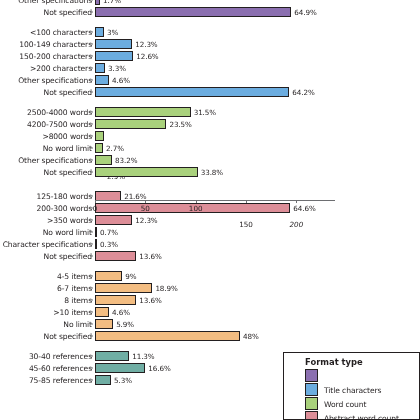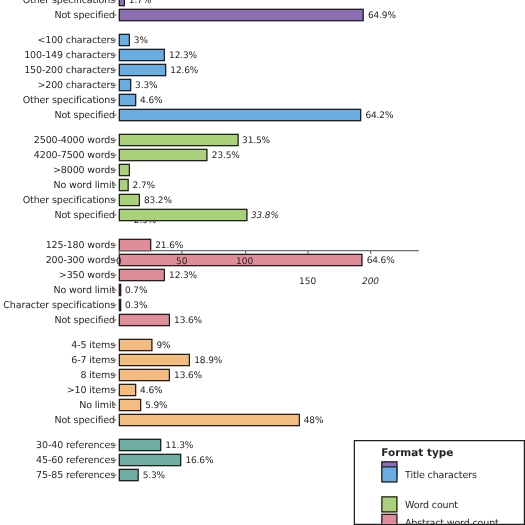--- a/index.html
+++ b/index.html
@@ -215,21 +215,21 @@
       <div class="row" style="top: 154px;">
         <div class="row-label">Other specifications</div>
         <div class="tick-stub"></div>
         <div class="bar" style="width: 17.119px; height: 10.5px; top: 0.75px; background: rgb(169, 209, 124);"></div>
         <div class="bar-value" style="left: 115.119px;">83.2%</div>
       </div>
       <div class="row" style="top: 166px;">
         <div class="row-label">Not specified</div>
         <div class="tick-stub"></div>
         <div class="bar" style="width: 102.714px; height: 10.5px; top: 0.75px; background: rgb(169, 209, 124);"></div>
-        <div class="bar-value" style="left: 200.714px; font-style: italic;">33.8%</div>
+        <div class="bar-value" style="left: 200.714px;">33.8%</div>
       </div>
       <div class="row" style="top: 190px;">
         <div class="row-label">125-180 words</div>
         <div class="tick-stub"></div>
         <div class="bar" style="width: 26.182px; height: 10.5px; top: 0.75px; background: rgb(221, 142, 152);"></div>
         <div class="bar-value" style="left: 124.182px;">21.6%</div>
       </div>
       <div class="row" style="top: 202px;">
         <div class="row-label">200-300 words</div>
         <div class="tick-stub"></div>
@@ -327,21 +327,21 @@
       <div class="axis-tick-label" style="left: 246.05px; top: 204px; position: absolute; margin-top: 16px;">150</div>
       <div class="axis-tick" style="left: 296.4px; top: 200px; position: absolute;"></div>
       <div class="axis-tick-label" style="left: 296.4px; top: 220px; position: absolute; font-style: italic;">200</div>
     </div>
   <div id="legend">
     <div id="legend-title">Format type</div>
     <div id="legend-items">
         <div class="legend-item" style="top: 16px;">
           <div class="legend-swatch" style="background: rgb(139, 111, 176);"></div>
         </div>
-        <div class="legend-item" style="top: 20px; text-align: center;">
+        <div class="legend-item" style="top: 30px; text-align: center;">
           <div class="legend-swatch" style="background: rgb(108, 173, 224);"></div>
           <div class="legend-text">Title characters</div>
         </div>
         <div class="legend-item" style="top: 44px;">
           <div class="legend-swatch" style="background: rgb(169, 209, 124);"></div>
           <div class="legend-text">Word count</div>
         </div>
         <div class="legend-item" style="top: 58px;">
           <div class="legend-swatch" style="background: rgb(221, 142, 152);"></div>
           <div class="legend-text">Abstract word count</div>

